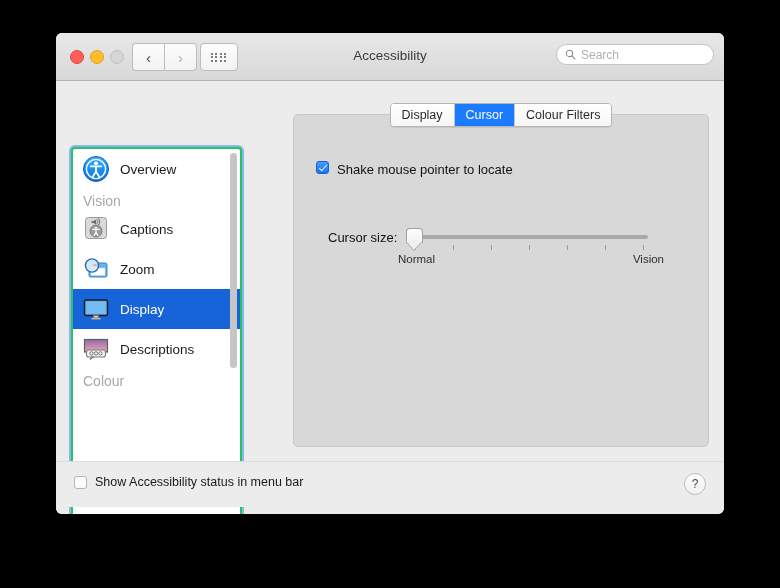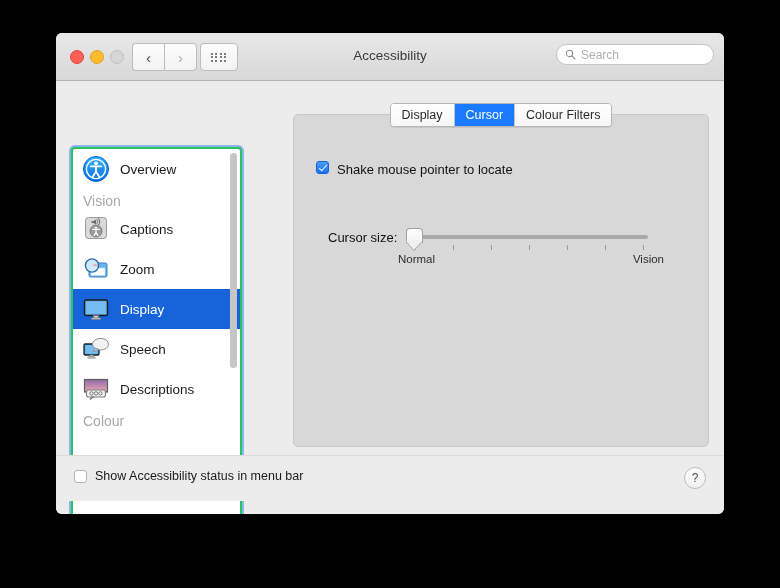--- a/index.html
+++ b/index.html
@@ -273,21 +273,21 @@
   .endlabel {
     position: absolute; top: 26px;
     font-size: 11.5px; color: #2e2e2e;
   }
   #lbl-normal { left: -8px; }
   #lbl-large  { right: -14px; }
 
   
   #footer {
     position: absolute;
-    left: 0; right: 0; bottom: 14px;
+    left: 0; right: 0; bottom: 8px;
     height: 45px;
     background: #ececec;
     border-top: 1px solid #dcdcdc;
   }
   #footer-cb {
     position: absolute; left: 18px; top: 13px;
     display: flex; align-items: center;
   }
   #footer-cb .lbl { font-size: 12.5px; color: #1a1a1a; margin-left: 8px; }
   #help-btn {
@@ -400,33 +400,20 @@
             <svg viewBox="0 0 28 28" width="28" height="28">
               <rect x="2.5" y="5" width="23" height="15.5" rx="1.4" fill="#5aa9e6" stroke="#1b1b1b" stroke-width="1.4"></rect>
               <rect x="4.2" y="6.6" width="19.6" height="12.3" fill="#74bdf2"></rect>
               <rect x="11.5" y="20.5" width="5" height="2.6" fill="#cfcfcf" stroke="#6f6f6f" stroke-width="0.7"></rect>
               <rect x="9.2" y="23" width="9.6" height="1.5" rx="0.7" fill="#dcdcdc" stroke="#6f6f6f" stroke-width="0.6"></rect>
             </svg>
           </span>
           <span class="lbl">Display</span>
         </div>
 
-        <div class="side-item">
-          <span class="ico">
-            <svg viewBox="0 0 28 28" width="28" height="28">
-              <rect x="2" y="9" width="15" height="11" rx="1.2" fill="#5aa9e6" stroke="#1b1b1b" stroke-width="1.3"></rect>
-              <rect x="3.4" y="10.3" width="12.2" height="8.4" fill="#74bdf2"></rect>
-              <rect x="7.6" y="20" width="3.8" height="2" fill="#cfcfcf" stroke="#6f6f6f" stroke-width="0.6"></rect>
-              <rect x="5.6" y="22" width="7.8" height="1.3" rx="0.6" fill="#dcdcdc" stroke="#6f6f6f" stroke-width="0.5"></rect>
-              <ellipse cx="18.5" cy="9.2" rx="8" ry="5.8" fill="#f2f2f2" stroke="#8d8d8d"></ellipse>
-              <path d="M13.5 13.2 L11.5 17 L16.2 14.2Z" fill="#f2f2f2" stroke="#8d8d8d"></path>
-            </svg>
-          </span>
-          <span class="lbl">Speech</span>
-        </div>
 
         <div class="side-item">
           <span class="ico">
             <svg viewBox="0 0 28 28" width="28" height="28">
               <defs>
                   <linearGradient id="gDs" x1="0" y1="0" x2="0" y2="1">
                 <stop offset="0" stop-color="#8f6aa8"></stop>
                     <stop offset="1" stop-color="#f0a6b5"></stop>
               </linearGradient>
                 </defs>

